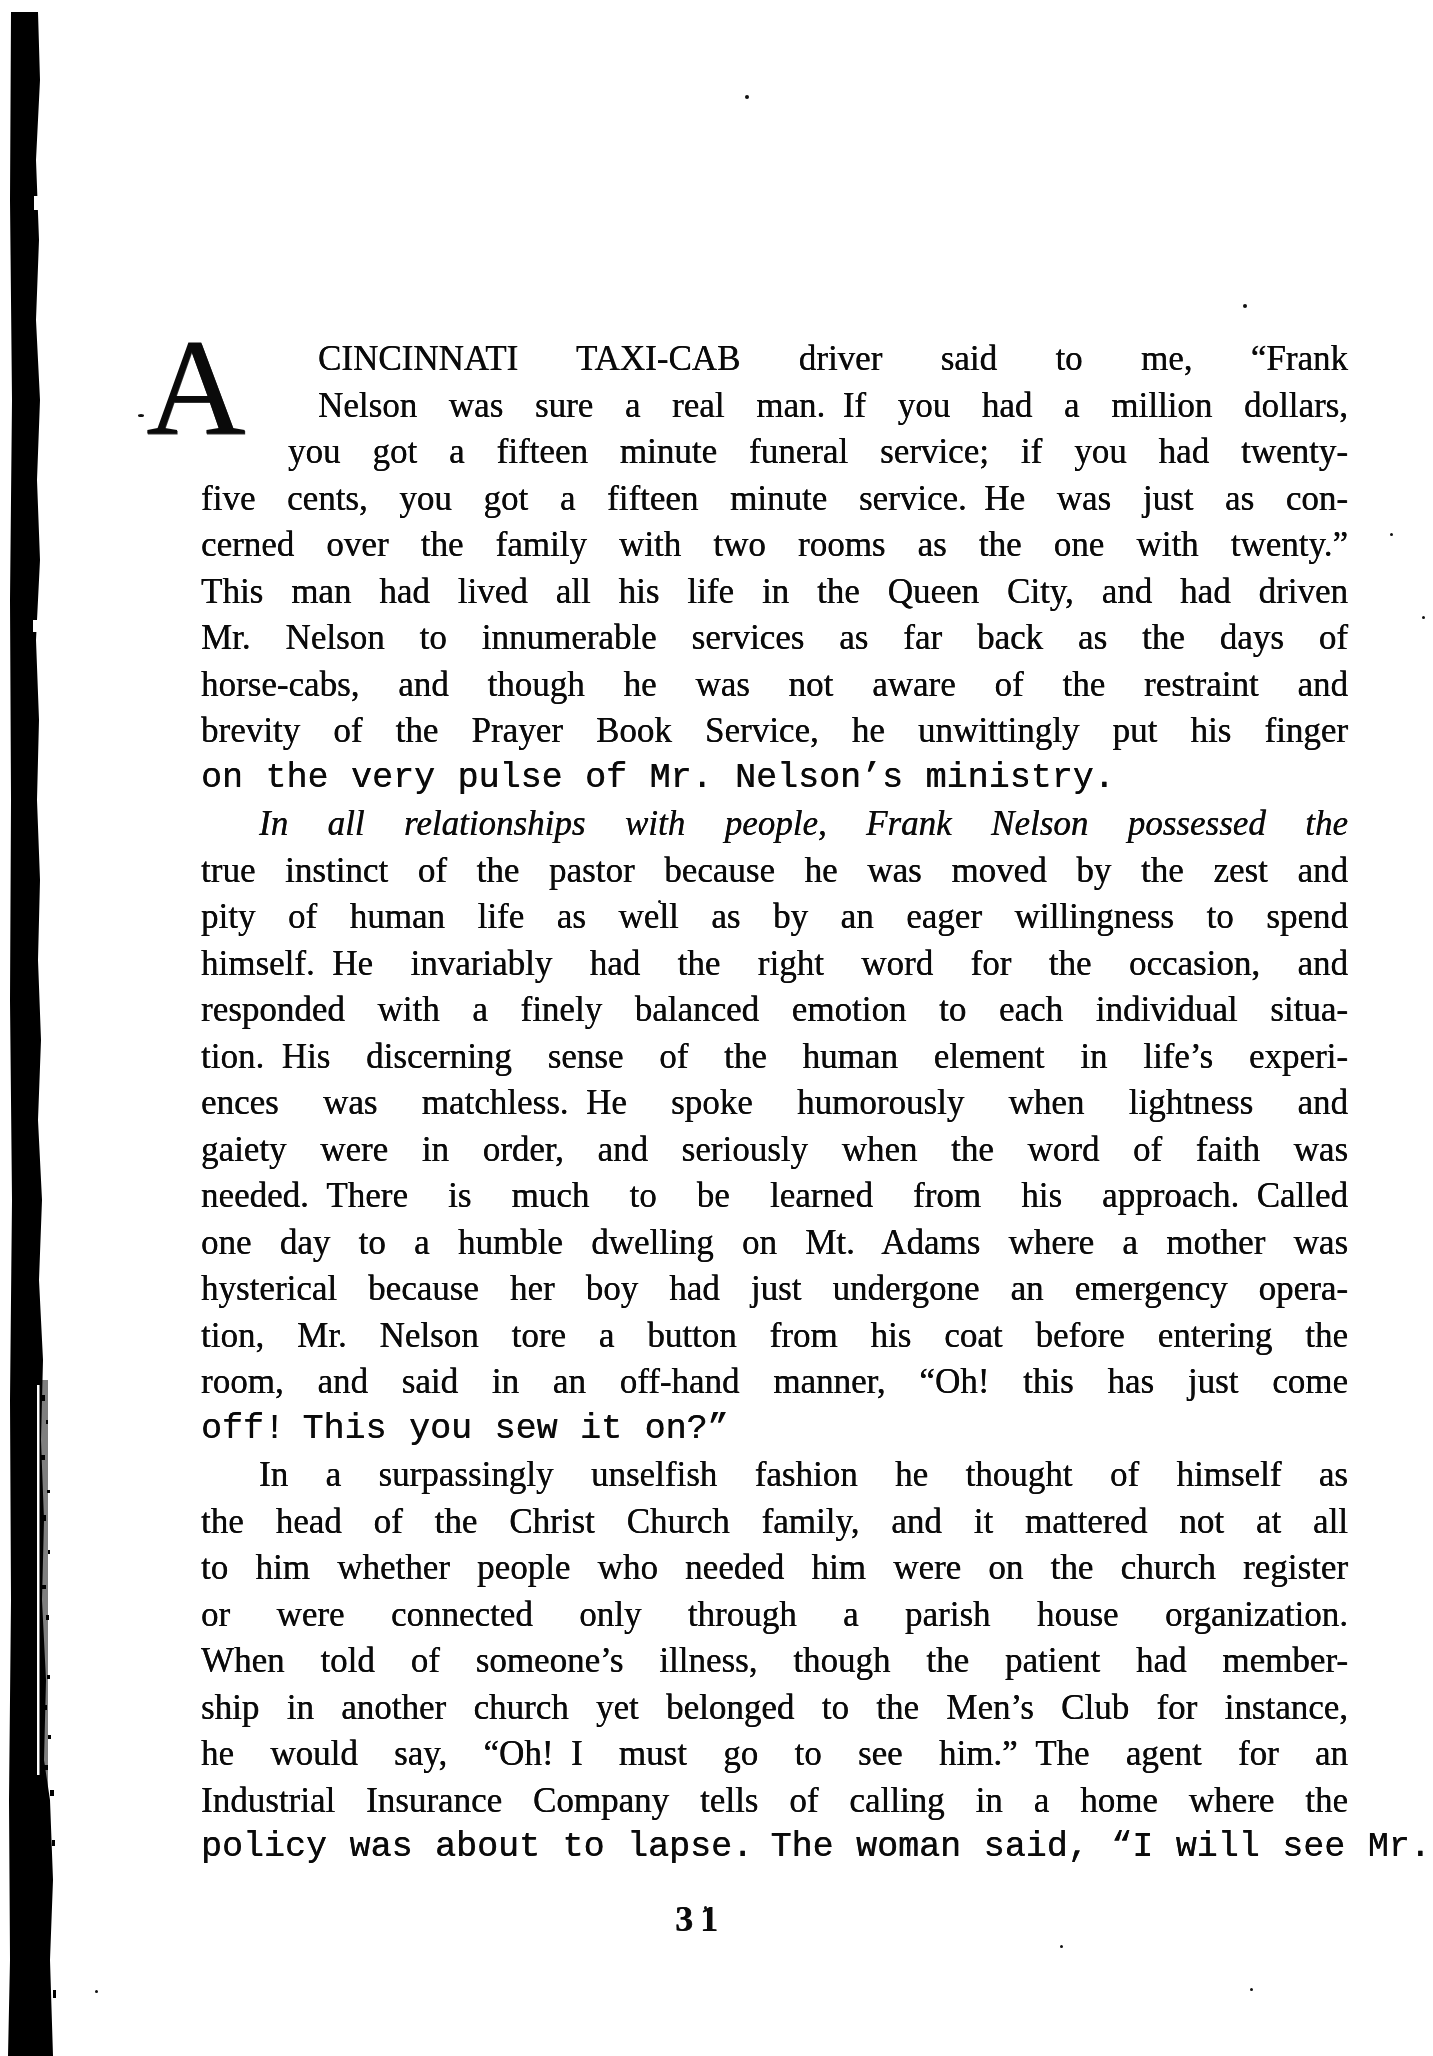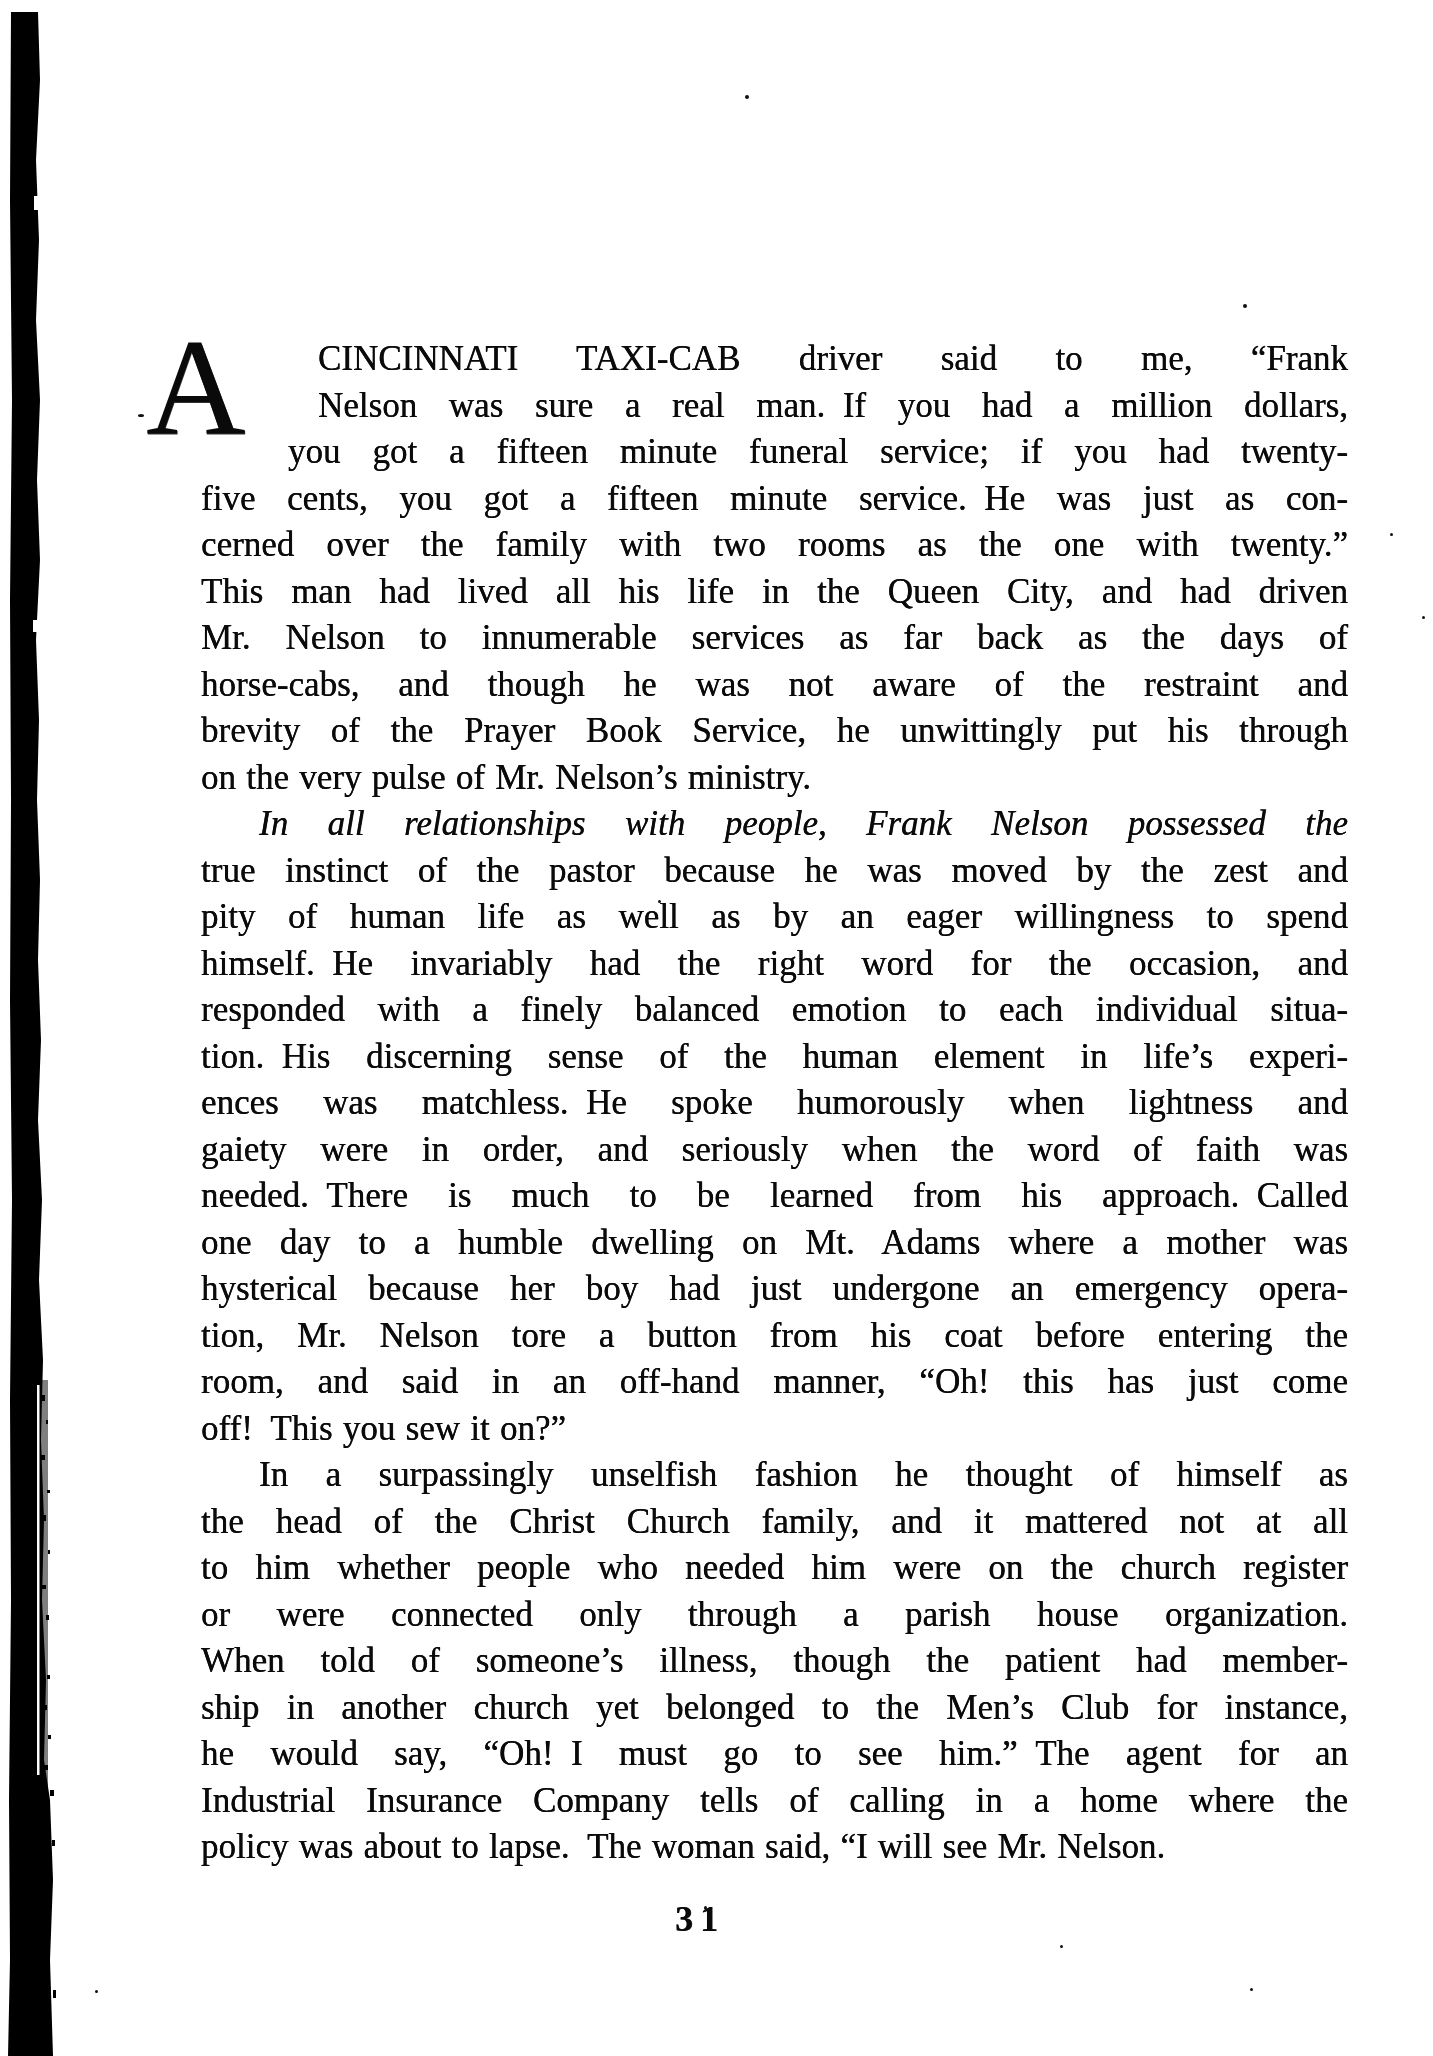--- a/index.html
+++ b/index.html
@@ -24,20 +24,21 @@
     height:46.5px;
     text-align:justify;
     text-align-last:justify;
     white-space:nowrap;
     overflow:visible;
     text-shadow:0.35px 0.35px 0 rgba(0,0,0,0.75), 0 0 0.5px rgba(0,0,0,0.55);
     word-spacing:1.5px;
   }
   .line.pfinal{
     text-align-last:left;
+    font-family:Liberation Mono, monospace;
   }
   .drop-cap{
     position:absolute;
     left:146px;top:318px;
     font-size:138px;
     line-height:138px;
     font-weight:normal;
     text-shadow:0.6px 0.6px 0 rgba(0,0,0,0.8);
   }
   .page-number{
@@ -98,21 +99,21 @@
   <div class="text-block">
       <div>
         <div class="line" style="margin-left: 117px;">CINCINNATI TAXI-CAB driver said to me, “Frank</div>
         <div class="line" style="margin-left: 117px;">Nelson was sure a real man. If you had a million dollars,</div>
         <div class="line" style="margin-left: 87px;">you got a fifteen minute funeral service; if you had twenty-</div>
         <div class="line">five cents, you got a fifteen minute service. He was just as con-</div>
         <div class="line">cerned over the family with two rooms as the one with twenty.”</div>
         <div class="line">This man had lived all his life in the Queen City, and had driven</div>
         <div class="line">Mr. Nelson to innumerable services as far back as the days of</div>
         <div class="line">horse-cabs, and though he was not aware of the restraint and</div>
-        <div class="line">brevity of the Prayer Book Service, he unwittingly put his through</div>
+        <div class="line">brevity of the Prayer Book Service, he unwittingly put his finger</div>
         <div class="line pfinal">on the very pulse of Mr. Nelson’s ministry.</div>
       </div>
       <div>
         <div class="line" style="margin-left: 58px; font-style: italic;">In all relationships with people, Frank Nelson possessed the</div>
         <div class="line">true instinct of the pastor because he was moved by the zest and</div>
         <div class="line">pity of human life as well as by an eager willingness to spend</div>
         <div class="line">himself. He invariably had the right word for the occasion, and</div>
         <div class="line">responded with a finely balanced emotion to each individual situa-</div>
         <div class="line">tion. His discerning sense of the human element in life’s experi-</div>
         <div class="line">ences was matchless. He spoke humorously when lightness and</div>

